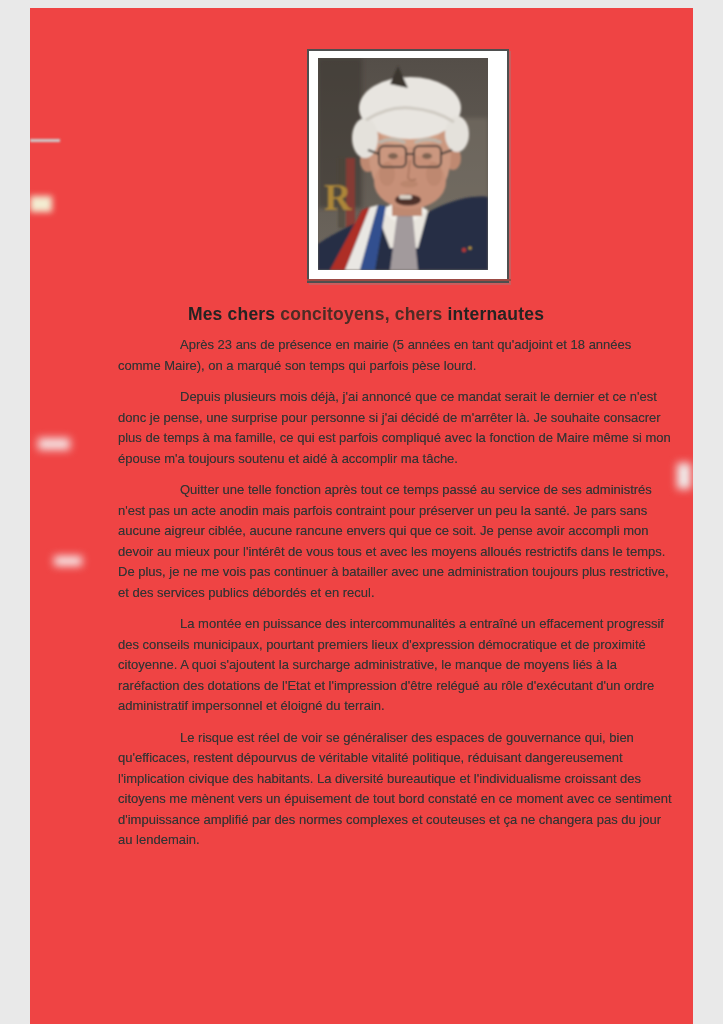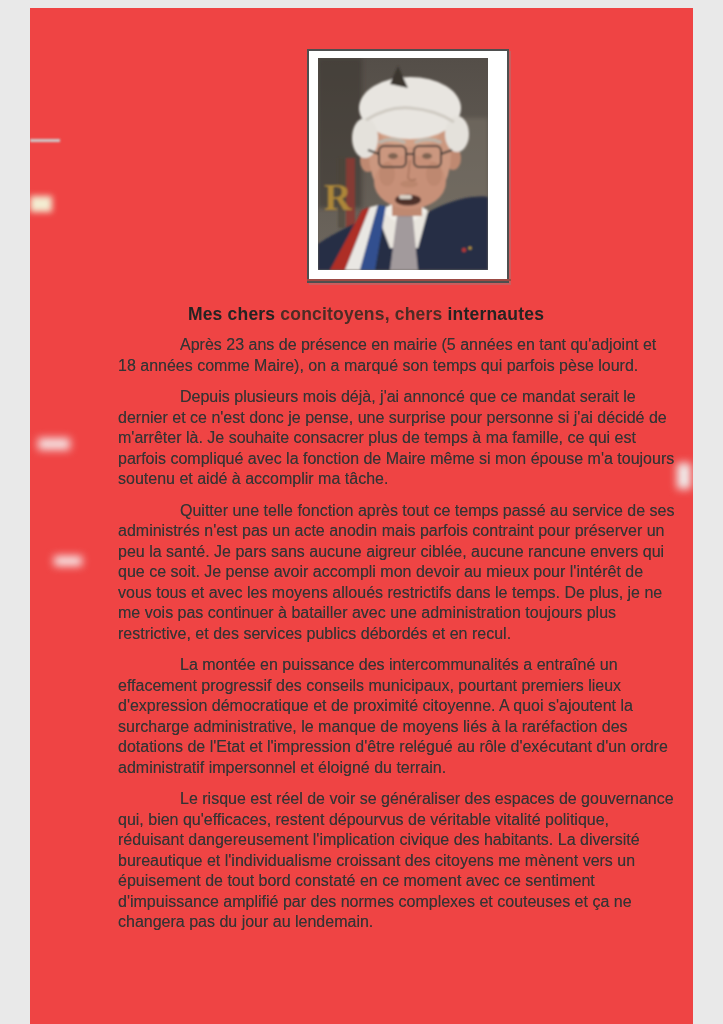--- a/index.html
+++ b/index.html
@@ -46,21 +46,21 @@
     font-weight: bold;
     color: #262322;
     letter-spacing: 0.2px;
   }
   .letter-heading .tinted { color: #4e2c25; }
   .letter-body {
     position: absolute;
     left: 88px;
     top: 327px;
     width: 558px;
-    font-size: 16px;
+    font-size: 13px;
     line-height: 20.5px;
     color: #343434;
     text-shadow: 0 0 0.4px rgba(50,50,50,0.55);
   }
   .letter-body p {
     margin: 0 0 11px 0;
     text-indent: 62px;
     text-align: left;
   }
 

